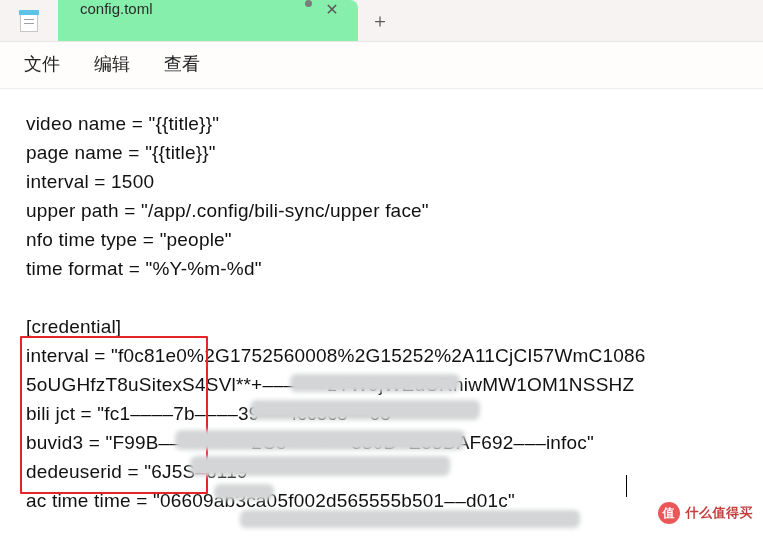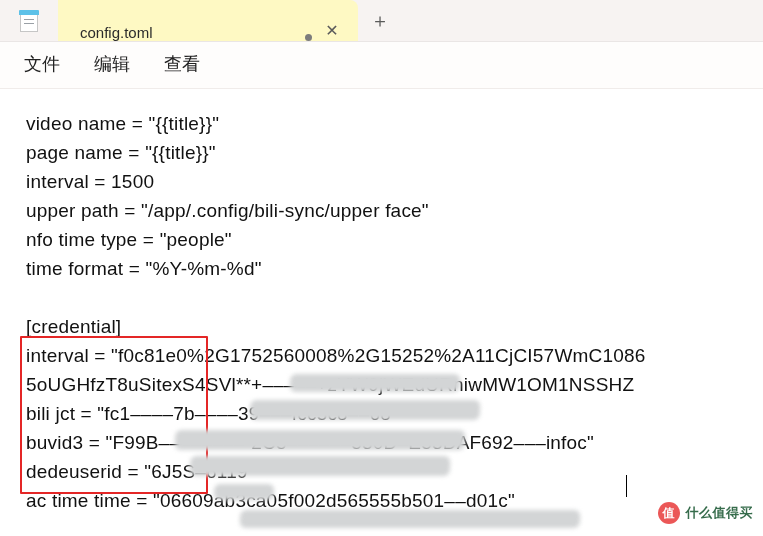--- a/index.html
+++ b/index.html
@@ -47,22 +47,22 @@
     content: "";
     position: absolute;
     left: 3px; right: 3px;
     height: 1px;
     background: #9aa0a6;
   }
   .app-icon .page::before { top: 4px; }
   .app-icon .page::after { top: 8px; }
   .tab {
     display: flex;
-    align-items: flex-end;
-    background: #fef9c3;
+    align-items: flex-start;
+    background: #86efac;
     padding: 0 16px 0 22px;
     min-width: 300px;
     border-top-right-radius: 8px;
     position: relative;
   }
   .tab-title {
     font-size: 15px;
     color: #2b2b2b;
     flex: 1;
   }
@@ -142,21 +142,21 @@
     background: #e83a3a;
     display: flex;
     align-items: center;
     justify-content: center;
     color: #fff;
     font-size: 12px;
     font-weight: bold;
   }
   .wm-text {
     font-size: 13px;
-    color: #14532d;
+    color: #b91c1c;
     font-weight: bold;
     letter-spacing: 0.5px;
   }
   .cursor-caret {
     position: absolute;
     width: 1px;
     height: 22px;
     background: #000;
     left: 626px;
     top: 475px;

